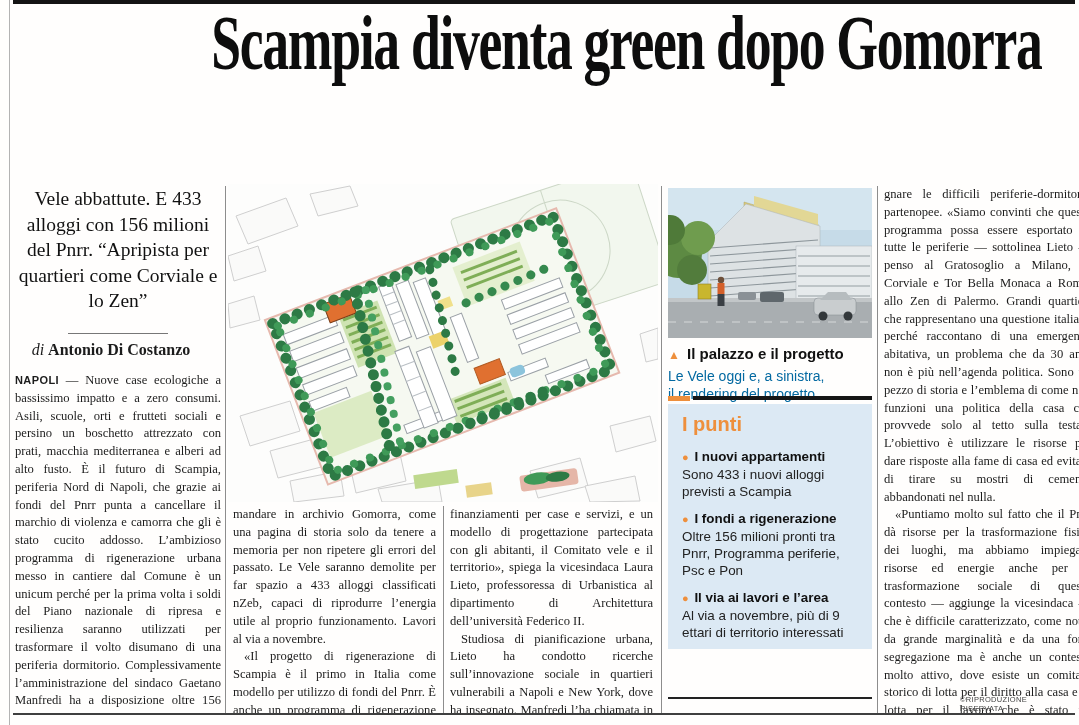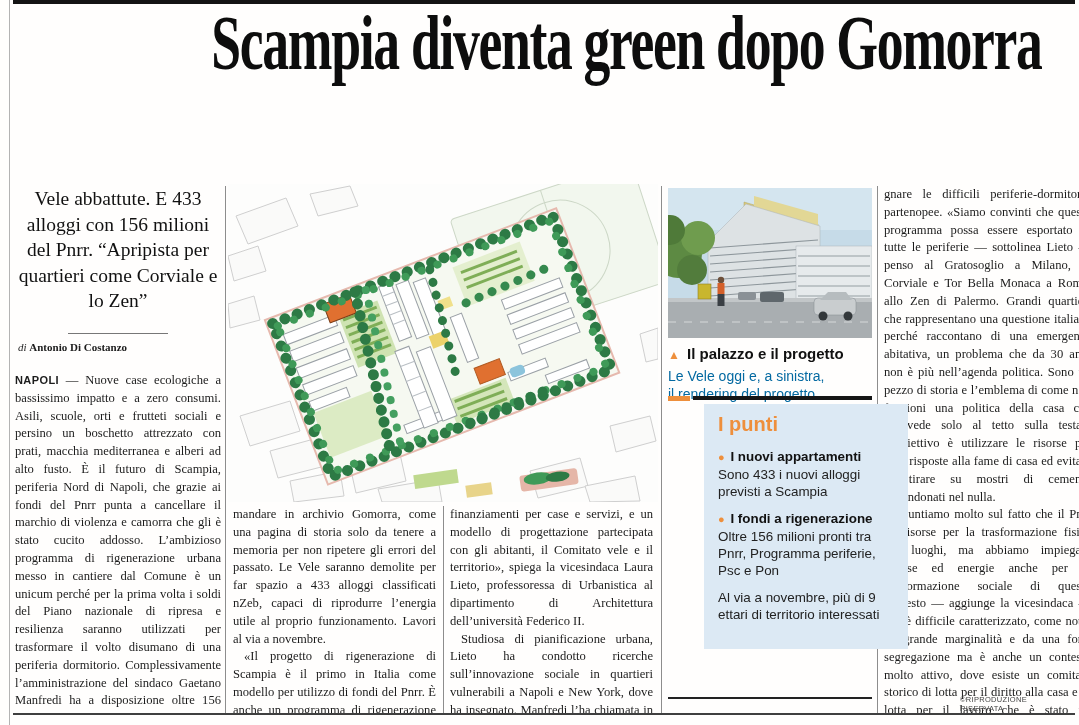--- a/index.html
+++ b/index.html
@@ -8,21 +8,21 @@
   .rule-h{position:absolute;background:#3a3a3a;}
   .rule-v{position:absolute;width:1px;background:#8d8d8d;}
   
   .headline{position:absolute;left:16px;top:6px;width:1050px;text-align:center;color:#0d0d0d;}
   .headline .hl-line{height:74px;line-height:74px;font-size:79px;font-weight:700;letter-spacing:-2px;white-space:nowrap;}
   .headline .hl-line span{display:inline-block;transform:scaleX(0.68);transform-origin:50% 50%;}
   
   .standfirst{position:absolute;left:13px;top:186px;width:210px;text-align:center;
               font-size:19.5px;line-height:25.5px;color:#111;font-family:Liberation Serif, serif;}
   .byline-rule{position:absolute;left:68px;top:333px;width:100px;height:1px;background:#777;}
-  .byline{position:absolute;left:18px;top:341px;width:210px;text-align:left;font-size:11px;}
+  .byline{position:absolute;left:6px;top:341px;width:210px;text-align:center;font-size:16px;}
   .byline .di{font-style:italic;}
   .byline .author{font-weight:700;}
   
   .col{position:absolute;overflow:hidden;font-size:12.6px;line-height:17.8px;text-align:justify;}
   .col p{margin:0;}
   .col p.indent{text-indent:11px;}
   .dateline{font-family:"Liberation Sans",sans-serif;font-weight:700;font-size:11px;letter-spacing:.4px;}
   #col1{left:15px;top:372px;width:206px;height:341px;}
   #col2{left:233px;top:506px;width:203px;height:207px;}
   #col3{left:450px;top:506px;width:203px;height:207px;}
@@ -33,21 +33,21 @@
   
   .caption{position:absolute;left:668px;top:344px;width:204px;font-family:"Liberation Sans",sans-serif;}
   .caption-title{font-size:15px;font-weight:700;color:#111;line-height:19px;}
   .caption-title .tri{color:#ee8f3c;font-size:12px;margin-right:3px;}
   .caption-text{font-size:14px;line-height:18px;color:#0369a1;white-space:pre-line;margin-top:2px;}
   
   .div-orange{position:absolute;left:668px;top:396px;width:22px;height:5px;background:#ee8f3c;}
   .div-black{position:absolute;left:693px;top:396px;width:179px;height:4px;background:#161616;}
   
   .punti{position:absolute;left:668px;top:404px;width:204px;height:245px;background:#dce9f4;
-         box-sizing:border-box;padding:9px 10px 0 14px;font-family:"Liberation Sans",sans-serif;margin-left:36px;}
+         box-sizing:border-box;padding:9px 10px 0 14px;font-family:"Liberation Sans",sans-serif;}
   .punti-title{color:#ee8f3c;font-size:20px;font-weight:700;margin-bottom:12px;}
   .punto{margin-bottom:10px;}
   .punto-label{font-size:13.4px;font-weight:700;color:#111;line-height:17px;}
   .punto-label .bullet{color:#ee8f3c;font-size:11px;margin-right:2px;}
   .punto-text{font-size:13.4px;line-height:17px;color:#222;}
   .punti-underline{position:absolute;left:668px;top:697px;width:204px;height:1.5px;background:#222;}
   
   .copyright{position:absolute;left:960px;top:695px;width:112px;text-align:left;
              font-family:"Liberation Sans",sans-serif;font-size:7.5px;letter-spacing:.3px;color:#444;}
 </style>
@@ -268,20 +268,22 @@
       <div class="punto-label"><span class="bullet">●</span>
         <span>I nuovi appartamenti</span></div>
       <div class="punto-text">Sono 433 i nuovi alloggi previsti a Scampia</div>
     </div>
     <div class="punto">
       <div class="punto-label"><span class="bullet">●</span>
         <span>I fondi a rigenerazione</span></div>
       <div class="punto-text">Oltre 156 milioni pronti tra Pnrr, Programma periferie, Psc e Pon</div>
     </div>
     <div class="punto">
+      <div class="punto-label"><span class="bullet">●</span>
+        <span>Il via ai lavori e l’area</span></div>
       <div class="punto-text">Al via a novembre, più di 9 ettari di territorio interessati</div>
     </div>
   </div>
   <div class="punti-underline"></div>
 
   <div class="rule-h" style="left:13px;top:713px;width:1062px;height:1.5px;background:#3f3f3f;"></div>
 
 </div>
 
 </body></html>

